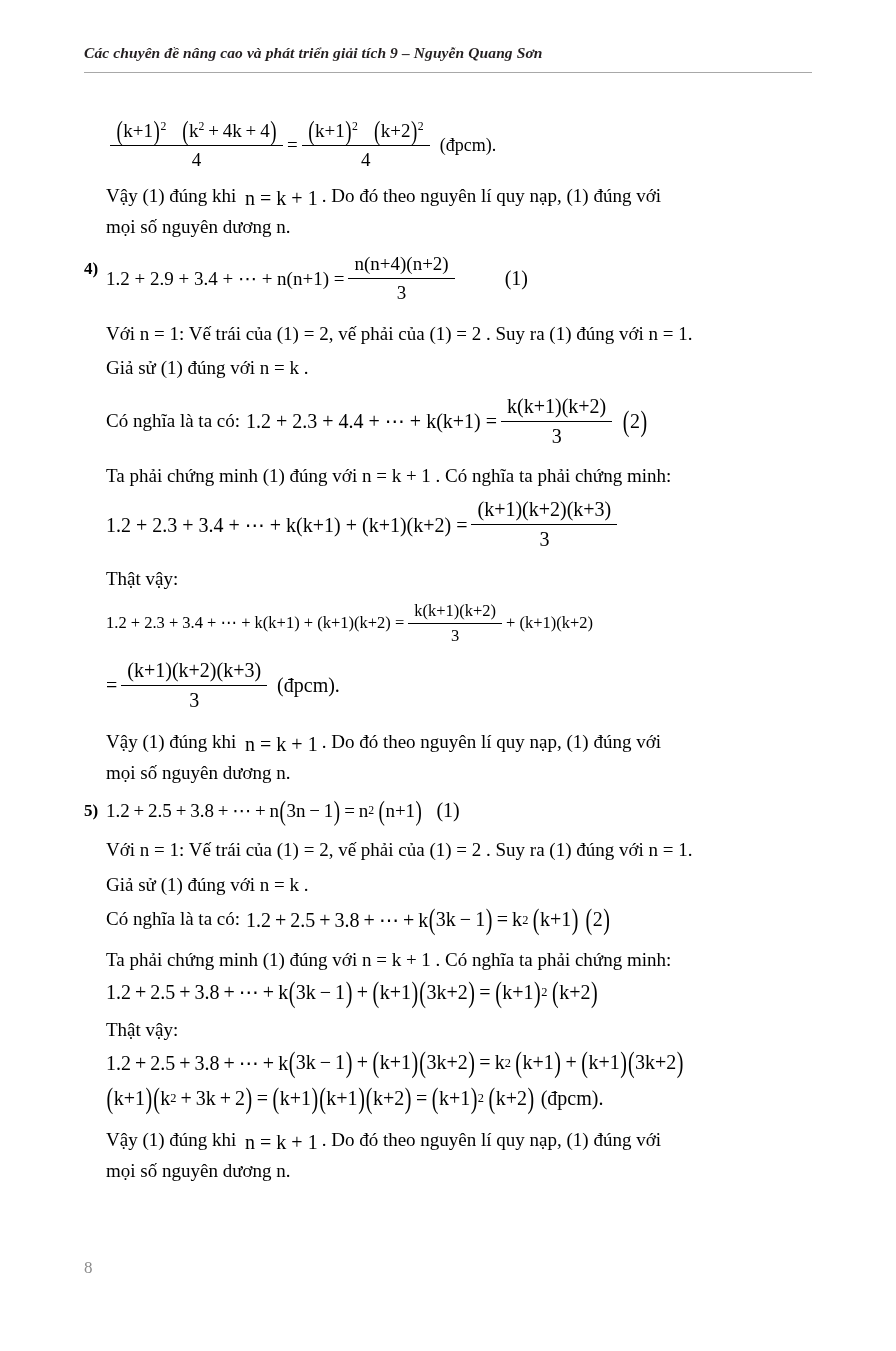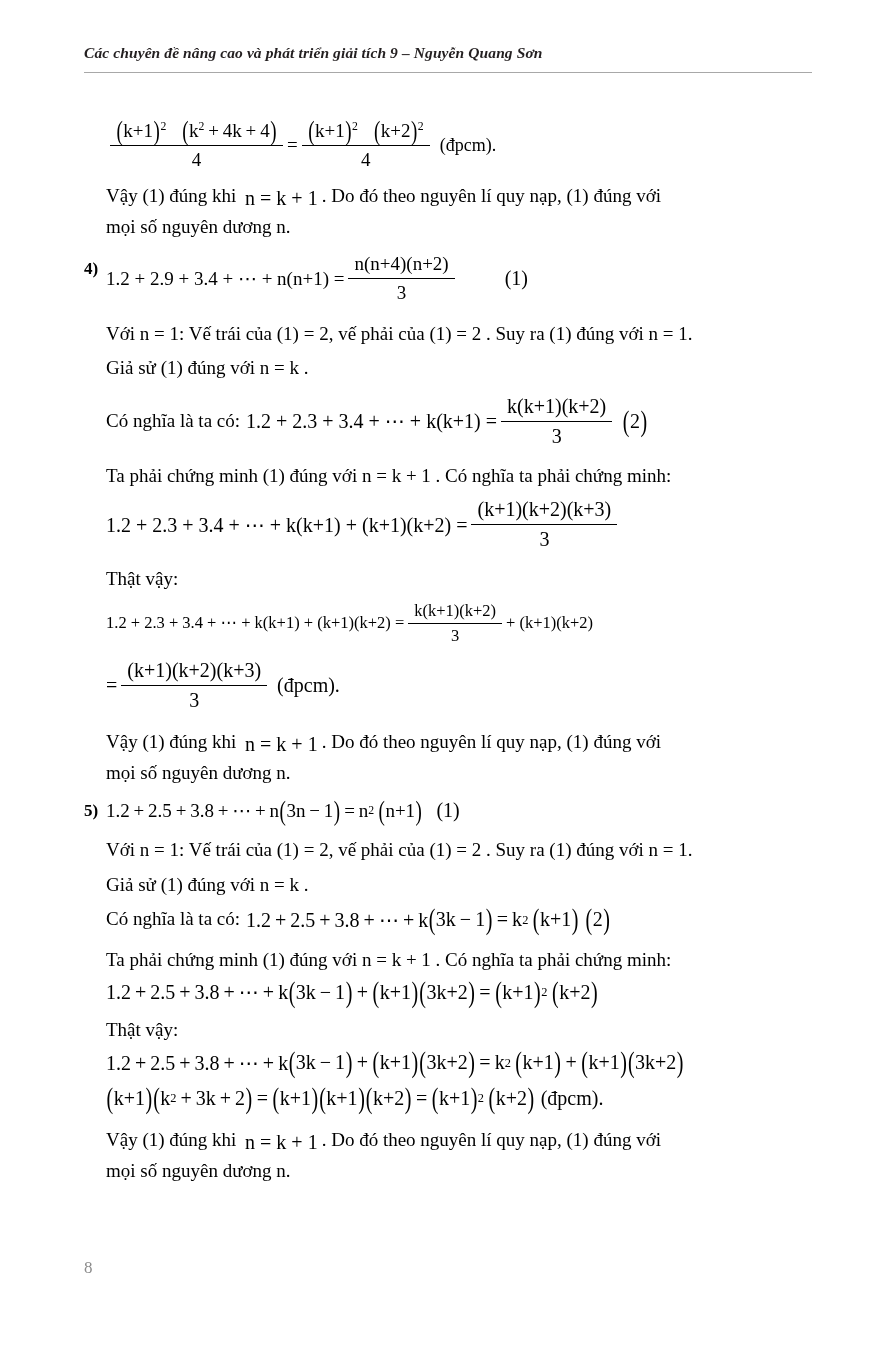--- a/index.html
+++ b/index.html
@@ -185,21 +185,21 @@
         </div>
       </div>
     </div>
 
     <div class="para indent" style="margin-top:14px;">Với n = 1: Vế trái của (1) = 2, vế phải của (1)  = 2 . Suy ra (1) đúng với n = 1.</div>
     <div class="para indent">Giả sử (1) đúng với  n = k .</div>
 
     <div class="row indent" style="margin-top:10px;">
       <span class="para" style="margin:0;">Có nghĩa là ta có:</span>
       <span class="gap-s"></span>
-      <span class="math">1.2 + 2.3 + 3.4 + ⋯ + k(k+1) =</span>
+      <span class="math">1.2 + 2.3 + 4.4 + ⋯ + k(k+1) =</span>
       <span class="math">
         <span class="frac">
           <span class="num">k(k+1)(k+2)</span>
           <span class="den">3</span>
         </span>
       </span>
       <span class="gap-s"></span>
       <span class="math">
           <span class="paren-big">(</span>
           <span>2</span>

